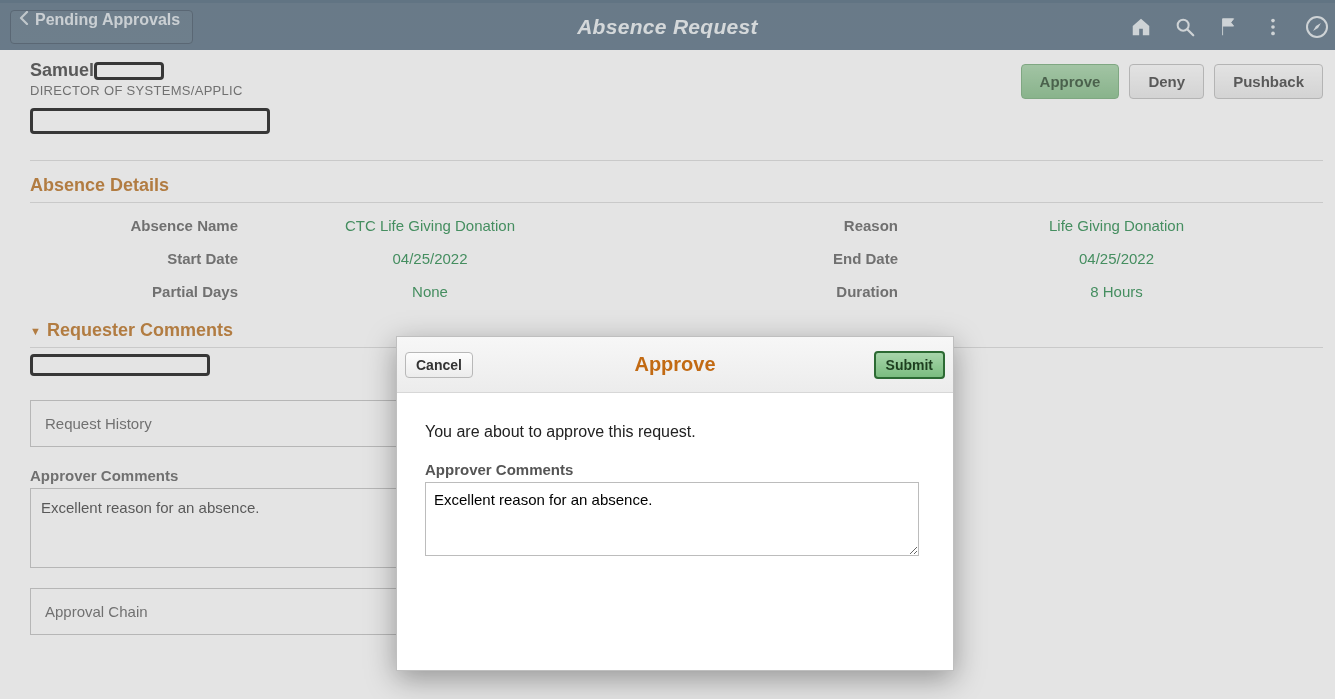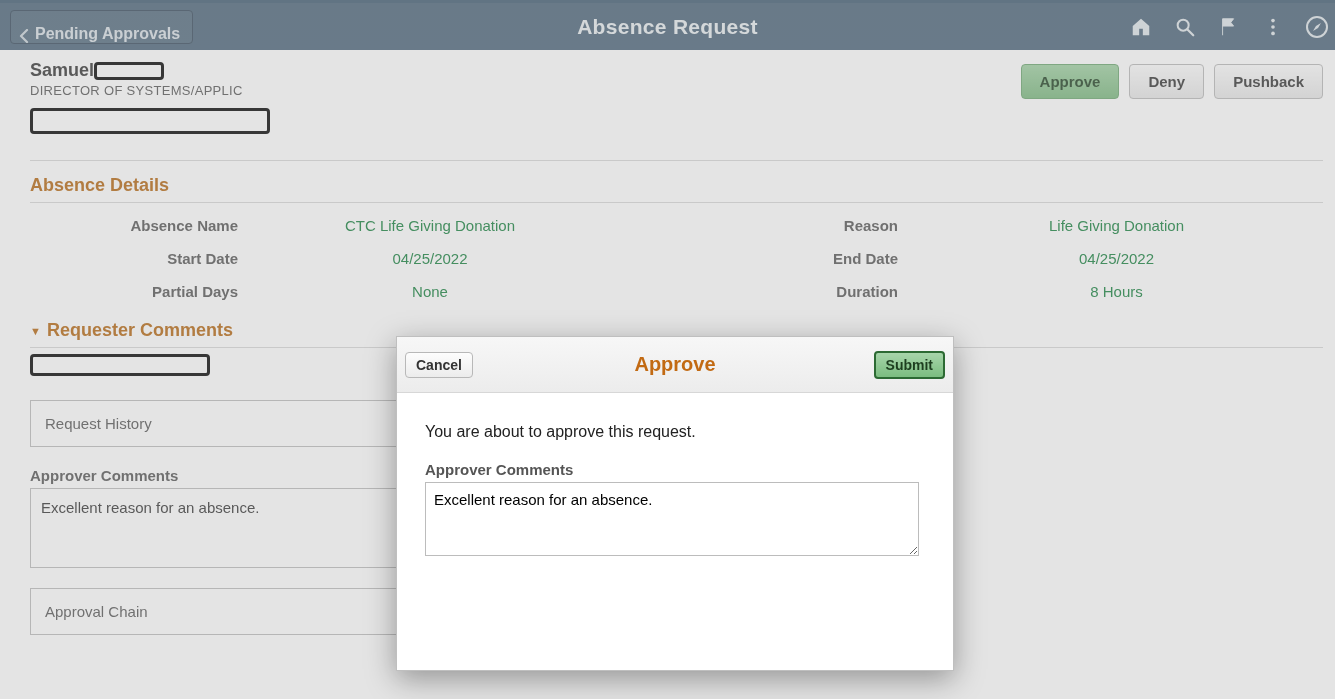--- a/index.html
+++ b/index.html
@@ -17,41 +17,42 @@
     background: linear-gradient(to bottom, #4b6378, #4b6479);
     border-top: 3px solid #3e5a70;
     height: 50px;
     display: flex;
     align-items: center;
     position: relative;
     color: #e6ecef;
   }
   .back-btn {
     display: flex;
-    align-items: flex-end;
+    align-items: flex-start;
     height: 34px;
     border: 1px solid #34485a;
     border-radius: 4px;
     background: rgba(255,255,255,0.04);
     margin-left: 10px;
     padding: 0 12px 0 8px;
     cursor: pointer;
     color: #d9e1e6;
     font-size: 16px;
     font-weight: bold;
   }
   .back-btn .chev { margin-right: 6px; font-size: 14px; }
   .top-title {
     position: absolute;
     left: 50%;
     transform: translateX(-50%);
     font-size: 21px;
     font-weight: bold;
     letter-spacing: 0.3px;
     color: #e8edf0;
+    font-style: italic;
   }
   .top-icons {
     margin-left: auto;
     display: flex;
     align-items: center;
     gap: 20px;
     padding-right: 6px;
   }
   .top-icons .icon {
     width: 24px; height: 24px;

